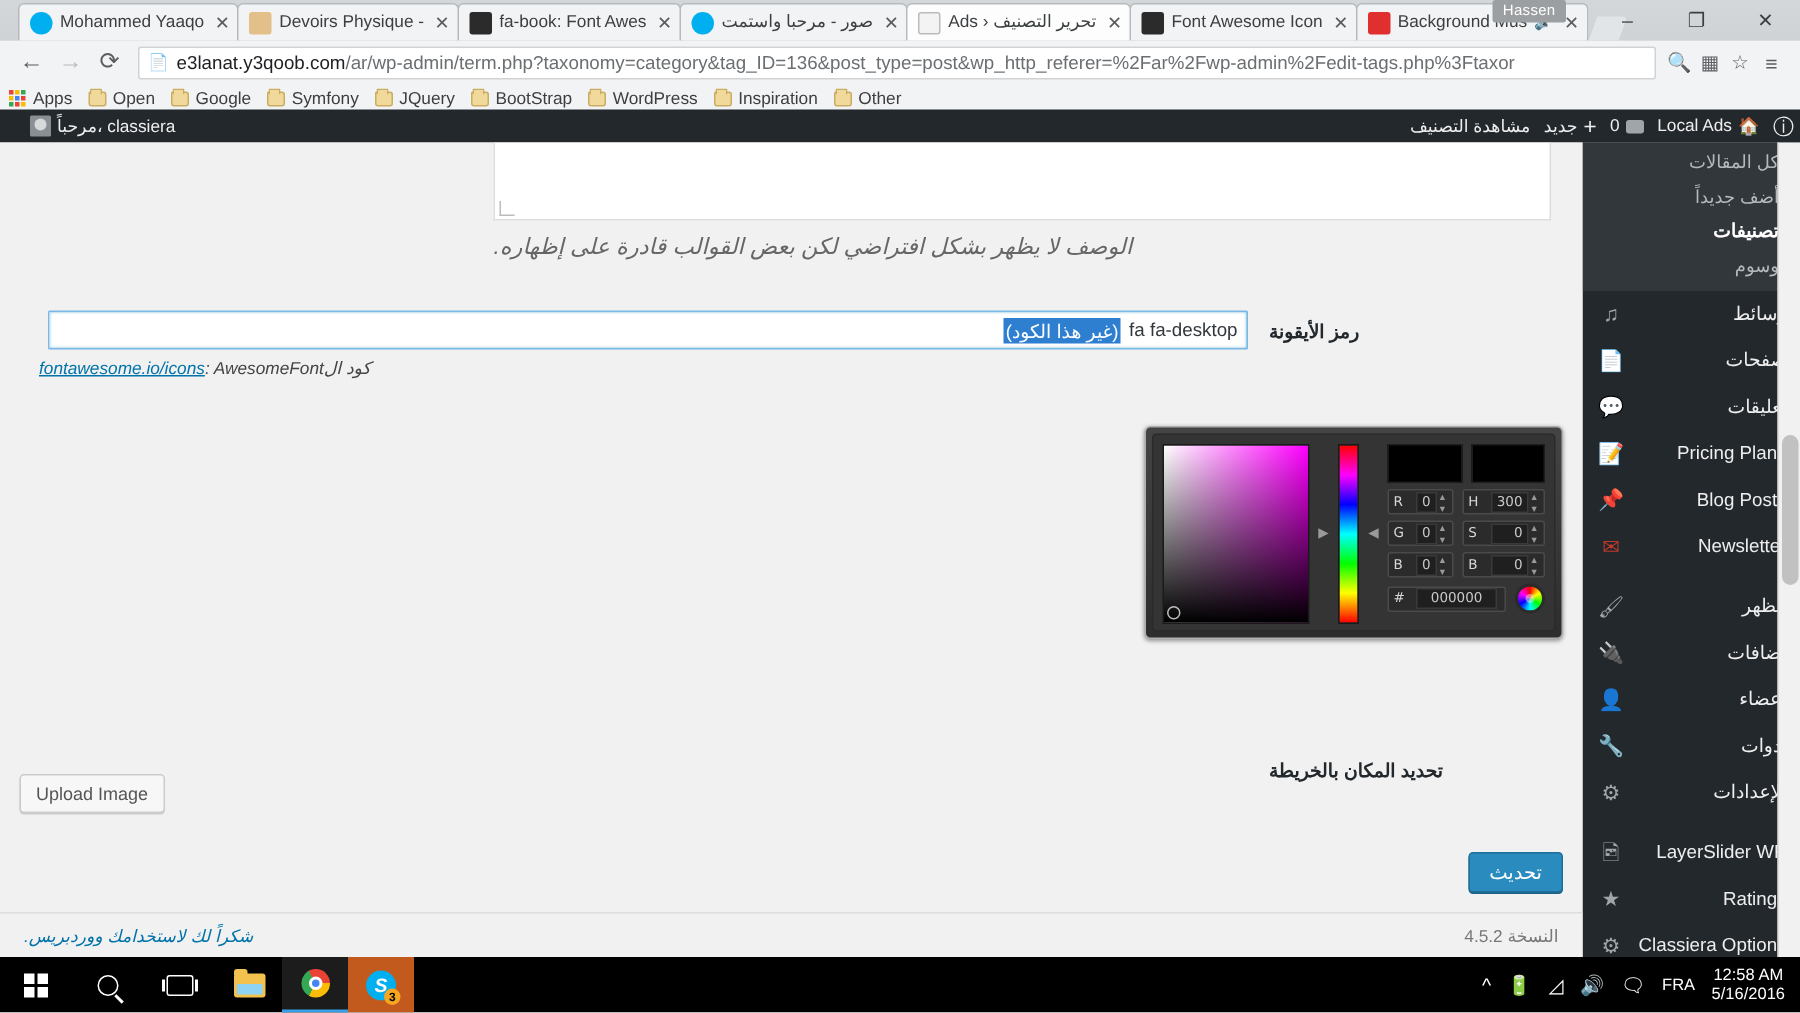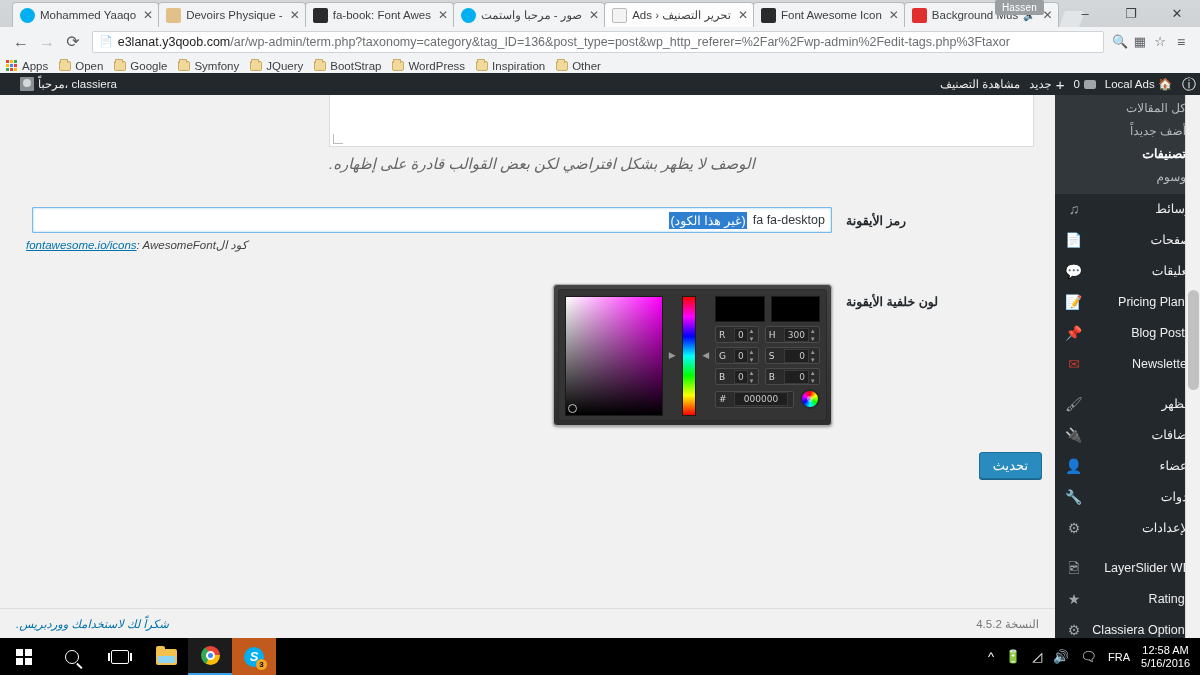--- a/index.html
+++ b/index.html
@@ -485,21 +485,20 @@
             <span class="code">fa fa-desktop</span>
             <span class="sel">(غير هذا الكود)</span>
           </div>
           <div class="sub-hint">
             <span>كود ال</span><a href="#">fontawesome.io/icons</a><span>: AwesomeFont</span>
           </div>
         </div>
       </div>
 
       <div class="row" style="margin-top:16px;">
-        <div class="lbl" style="padding-top:26px;">لون خلفية الأيقونة</div>
         <div class="fld cp-wrap">
           <div class="colorpicker">
             <div class="cp-inner">
               <div class="cp-sat">
                 <span class="cp-cursor"></span>
               </div>
               <span class="cp-arrowL">▶</span>
               <div class="cp-hue"></div>
               <span class="cp-arrowR">◀</span>
               <div class="cp-right">
@@ -549,20 +548,28 @@
                     <span class="v" style="text-align:center">000000</span>
                   </div>
                   <div class="cp-wheel"></div>
                 </div>
               </div>
             </div>
           </div>
         </div>
       </div>
 
+      <div class="row" style="margin-top:62px;">
+        <div class="lbl">تحديد المكان بالخريطة</div>
+        <div class="fld">
+          <div style="display:flex;justify-content:flex-end;padding-top:16px;">
+            <button class="btn-upload">Upload Image</button>
+          </div>
+        </div>
+      </div>
 
       <div class="submitrow" style="padding-top:26px;">
         <button class="btn-update">تحديث</button>
       </div>
 
       <div class="footer">
         <span class="ver">النسخة 4.5.2</span>
         <span style="color:#0073aa">شكراً لك لاستخدامك ووردبريس.</span>
       </div>
 

